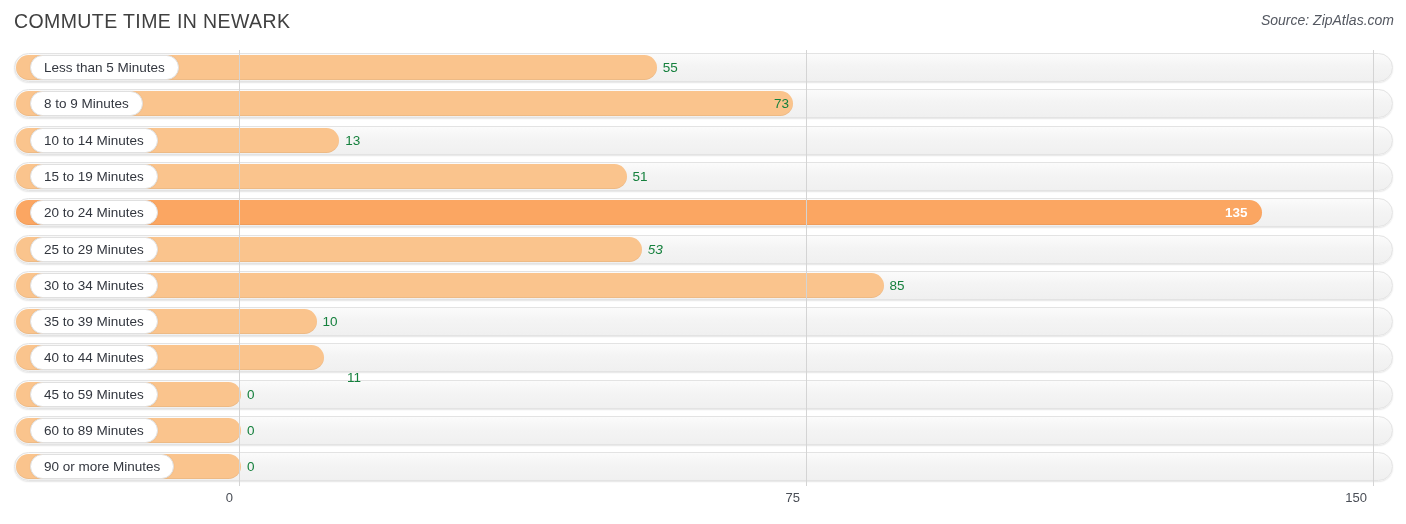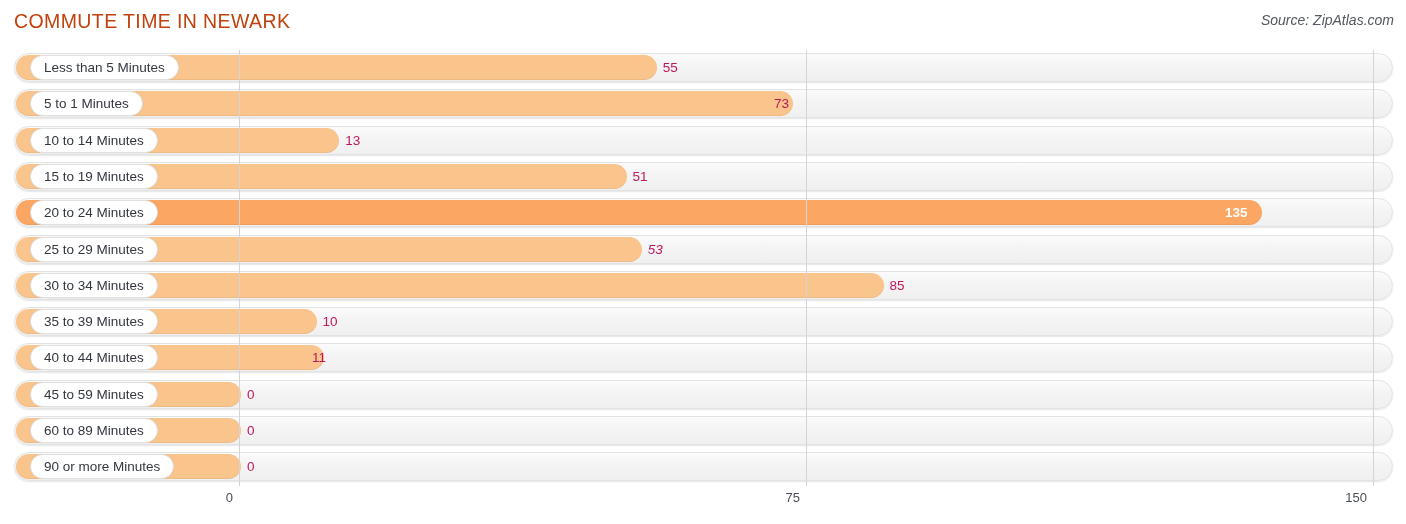--- a/index.html
+++ b/index.html
@@ -20,21 +20,21 @@
     background: #ffffff;
   }
 
   
   #chart-title {
     position: absolute;
     left: 14px;
     top: 10px;
     font-size: 19.5px;
     letter-spacing: 0.4px;
-    color: #c2410c;
+    color: #404040;
     font-weight: 400;
     white-space: nowrap;
   }
 
   #source-label {
     position: absolute;
     right: 12px;
     top: 12px;
     font-size: 14px;
     font-style: italic;
@@ -112,21 +112,21 @@
     box-shadow: 0 0 2px rgba(0,0,0,0.06);
   }
 
   .bar-value {
     position: absolute;
     top: 0;
     height: 29px;
     display: flex;
     align-items: center;
     font-size: 13.5px;
-    color: #be185d;
+    color: #15803d;
     white-space: nowrap;
     z-index: 5;
   }
   .bar-value.inside {
     color: #ffffff;
     font-weight: bold;
     justify-content: flex-end;
   }
 
   
@@ -162,21 +162,21 @@
         <div class="bar-track">
           <div class="bar-fill" style="width: 640.8px;"></div>
         </div>
         <div class="bar-label">Less than 5 Minutes</div>
         <div class="bar-value" style="left: 648.8px;">55</div>
       </div>
       <div class="bar-row" style="top: 39.3px;">
         <div class="bar-track">
           <div class="bar-fill" style="width: 776.88px;"></div>
         </div>
-        <div class="bar-label">5 to 1 Minutes</div>
+        <div class="bar-label">8 to 9 Minutes</div>
         <div class="bar-value" style="left: 760px;">73</div>
       </div>
       <div class="bar-row" style="top: 75.6px;">
         <div class="bar-track">
           <div class="bar-fill" style="width: 323.28px;"></div>
         </div>
         <div class="bar-label">10 to 14 Minutes</div>
         <div class="bar-value" style="left: 331.28px;">13</div>
       </div>
       <div class="bar-row" style="top: 111.9px;">
@@ -212,21 +212,21 @@
           <div class="bar-fill" style="width: 300.6px;"></div>
         </div>
         <div class="bar-label">35 to 39 Minutes</div>
         <div class="bar-value" style="left: 308.6px;">10</div>
       </div>
       <div class="bar-row" style="top: 293.4px;">
         <div class="bar-track">
           <div class="bar-fill" style="width: 308.16px;"></div>
         </div>
         <div class="bar-label">40 to 44 Minutes</div>
-        <div class="bar-value" style="left: 298px;">11</div>
+        <div class="bar-value" style="left: 333px; margin-top: 20px;">11</div>
       </div>
       <div class="bar-row" style="top: 329.7px;">
         <div class="bar-track">
           <div class="bar-fill" style="width: 225px;"></div>
         </div>
         <div class="bar-label">45 to 59 Minutes</div>
         <div class="bar-value" style="left: 233px;">0</div>
       </div>
       <div class="bar-row" style="top: 366px;">
         <div class="bar-track">

